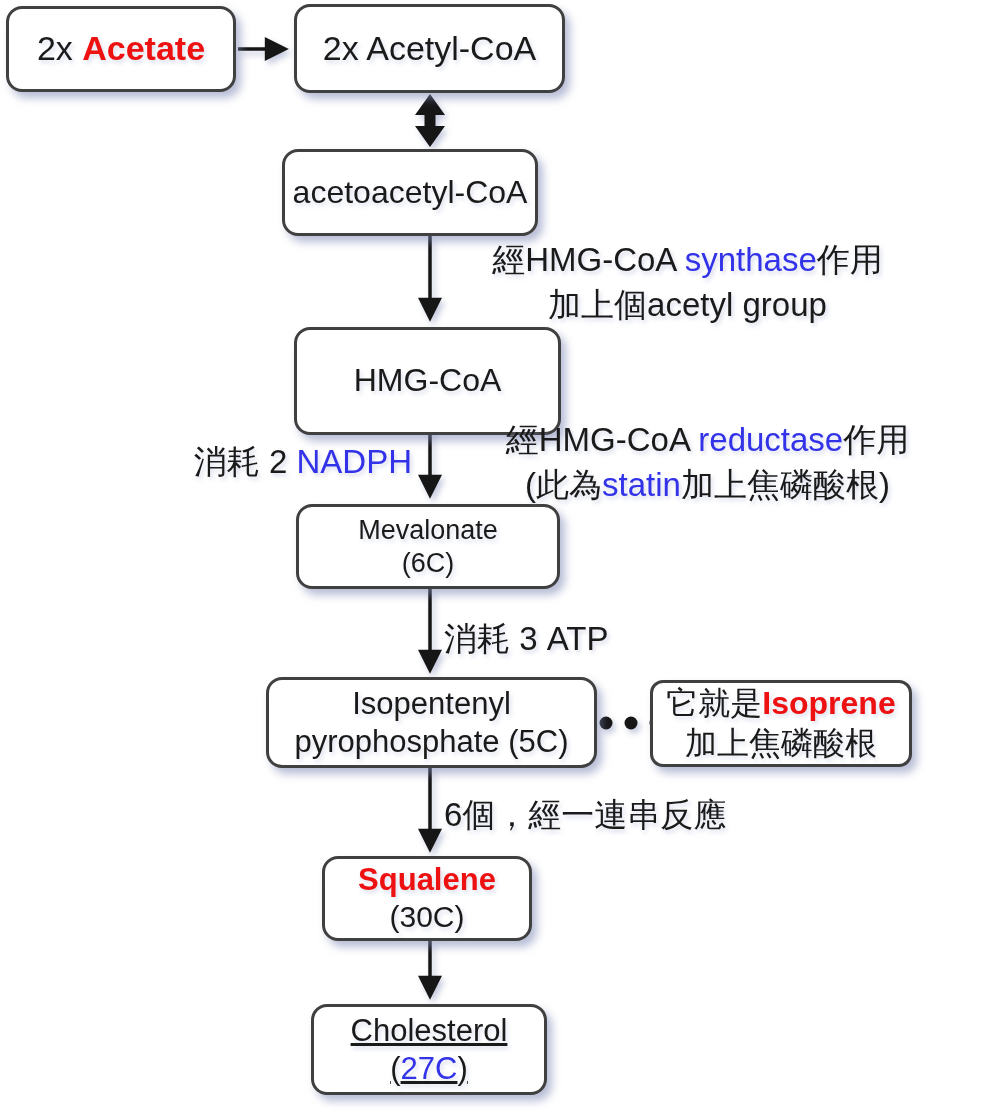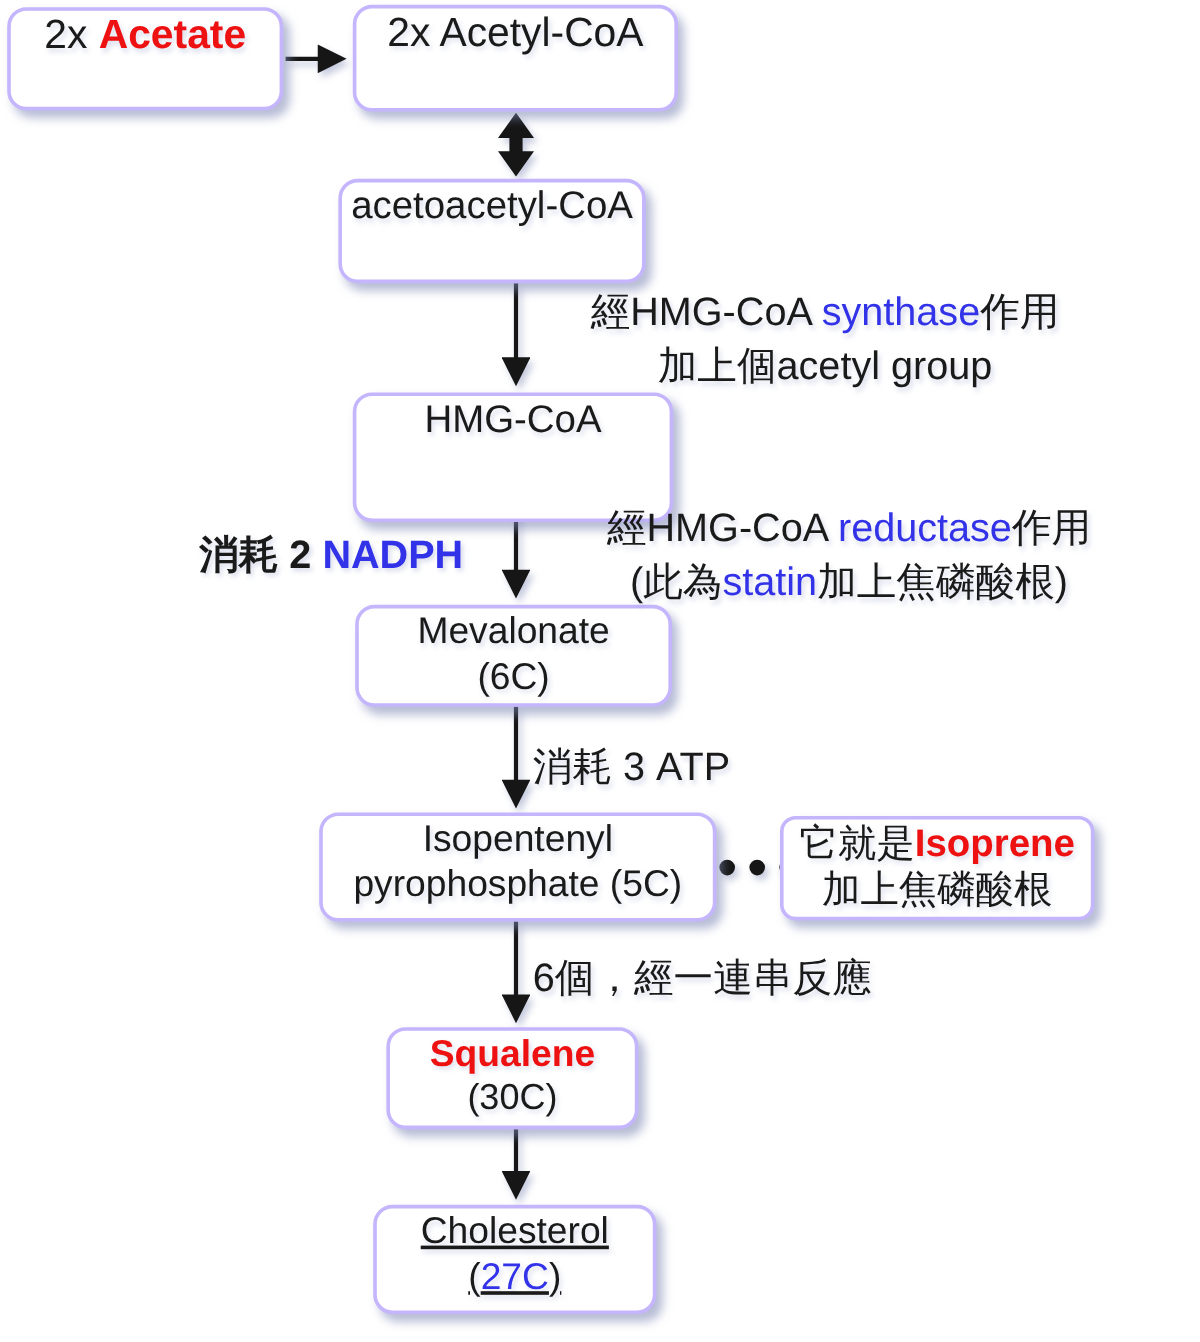--- a/index.html
+++ b/index.html
@@ -16,43 +16,43 @@
     position: absolute;
     left: 0; top: 0;
     filter: drop-shadow(3px 4px 3px rgba(125,135,180,0.45));
   }
   .arrows line { stroke: #161616; stroke-width: 3.5; }
   .arrows path, .arrows circle { fill: #161616; }
   .node {
     position: absolute;
     box-sizing: border-box;
     background: #ffffff;
-    border: 3px solid #c4b5fd;
+    border: 3px solid #404040;
     border-radius: 16px;
     display: flex;
     flex-direction: column;
     align-items: center;
-    justify-content: flex-start;
+    justify-content: center;
     text-align: center;
     font-size: 32px;
     line-height: 1.22;
     box-shadow: 5px 6px 8px rgba(125,135,180,0.55);
     text-shadow: 2px 3px 4px rgba(140,150,195,0.30);
     white-space: nowrap;
   }
   .ann {
     position: absolute;
     font-size: 33px;
     line-height: 1.36;
     color: #1a1a1a;
     text-shadow: 2px 3px 4px rgba(140,150,195,0.35);
     white-space: nowrap;
   }
   .center { text-align: center; }
-  .right  { text-align: center; font-weight: bold; }
+  .right  { text-align: right; }
   .red  { color: #ee1111; font-weight: bold; }
   .blue { color: #3232e8; }
   .small-line { font-size: 30px; }
 </style>
 </head>
 <body>
 
 <div class="canvas">
 
   <svg class="arrows" width="1000" height="1118" viewBox="0 0 1000 1118">
@@ -94,21 +94,21 @@
   </div>
 
   <div class="node" style="left:282px; top:149px; width:256px; height:87px;">
     <div>acetoacetyl-CoA</div>
   </div>
 
   <div class="node" style="left:294px; top:327px; width:267px; height:108px;">
     <div>HMG-CoA</div>
   </div>
 
-  <div class="node" style="left:296px; top:504px; width:264px; height:85px; font-size:31px;">
+  <div class="node" style="left:296px; top:504px; width:264px; height:85px; font-size:27px;">
     <div>Mevalonate</div>
     <div>(6C)</div>
   </div>
 
   <div class="node" style="left:266px; top:677px; width:331px; height:91px; font-size:31px;">
     <div>Isopentenyl</div>
     <div>pyrophosphate (5C)</div>
   </div>
 
   <div class="node" style="left:650px; top:680px; width:262px; height:87px; font-size:32px; border-radius:13px;">

